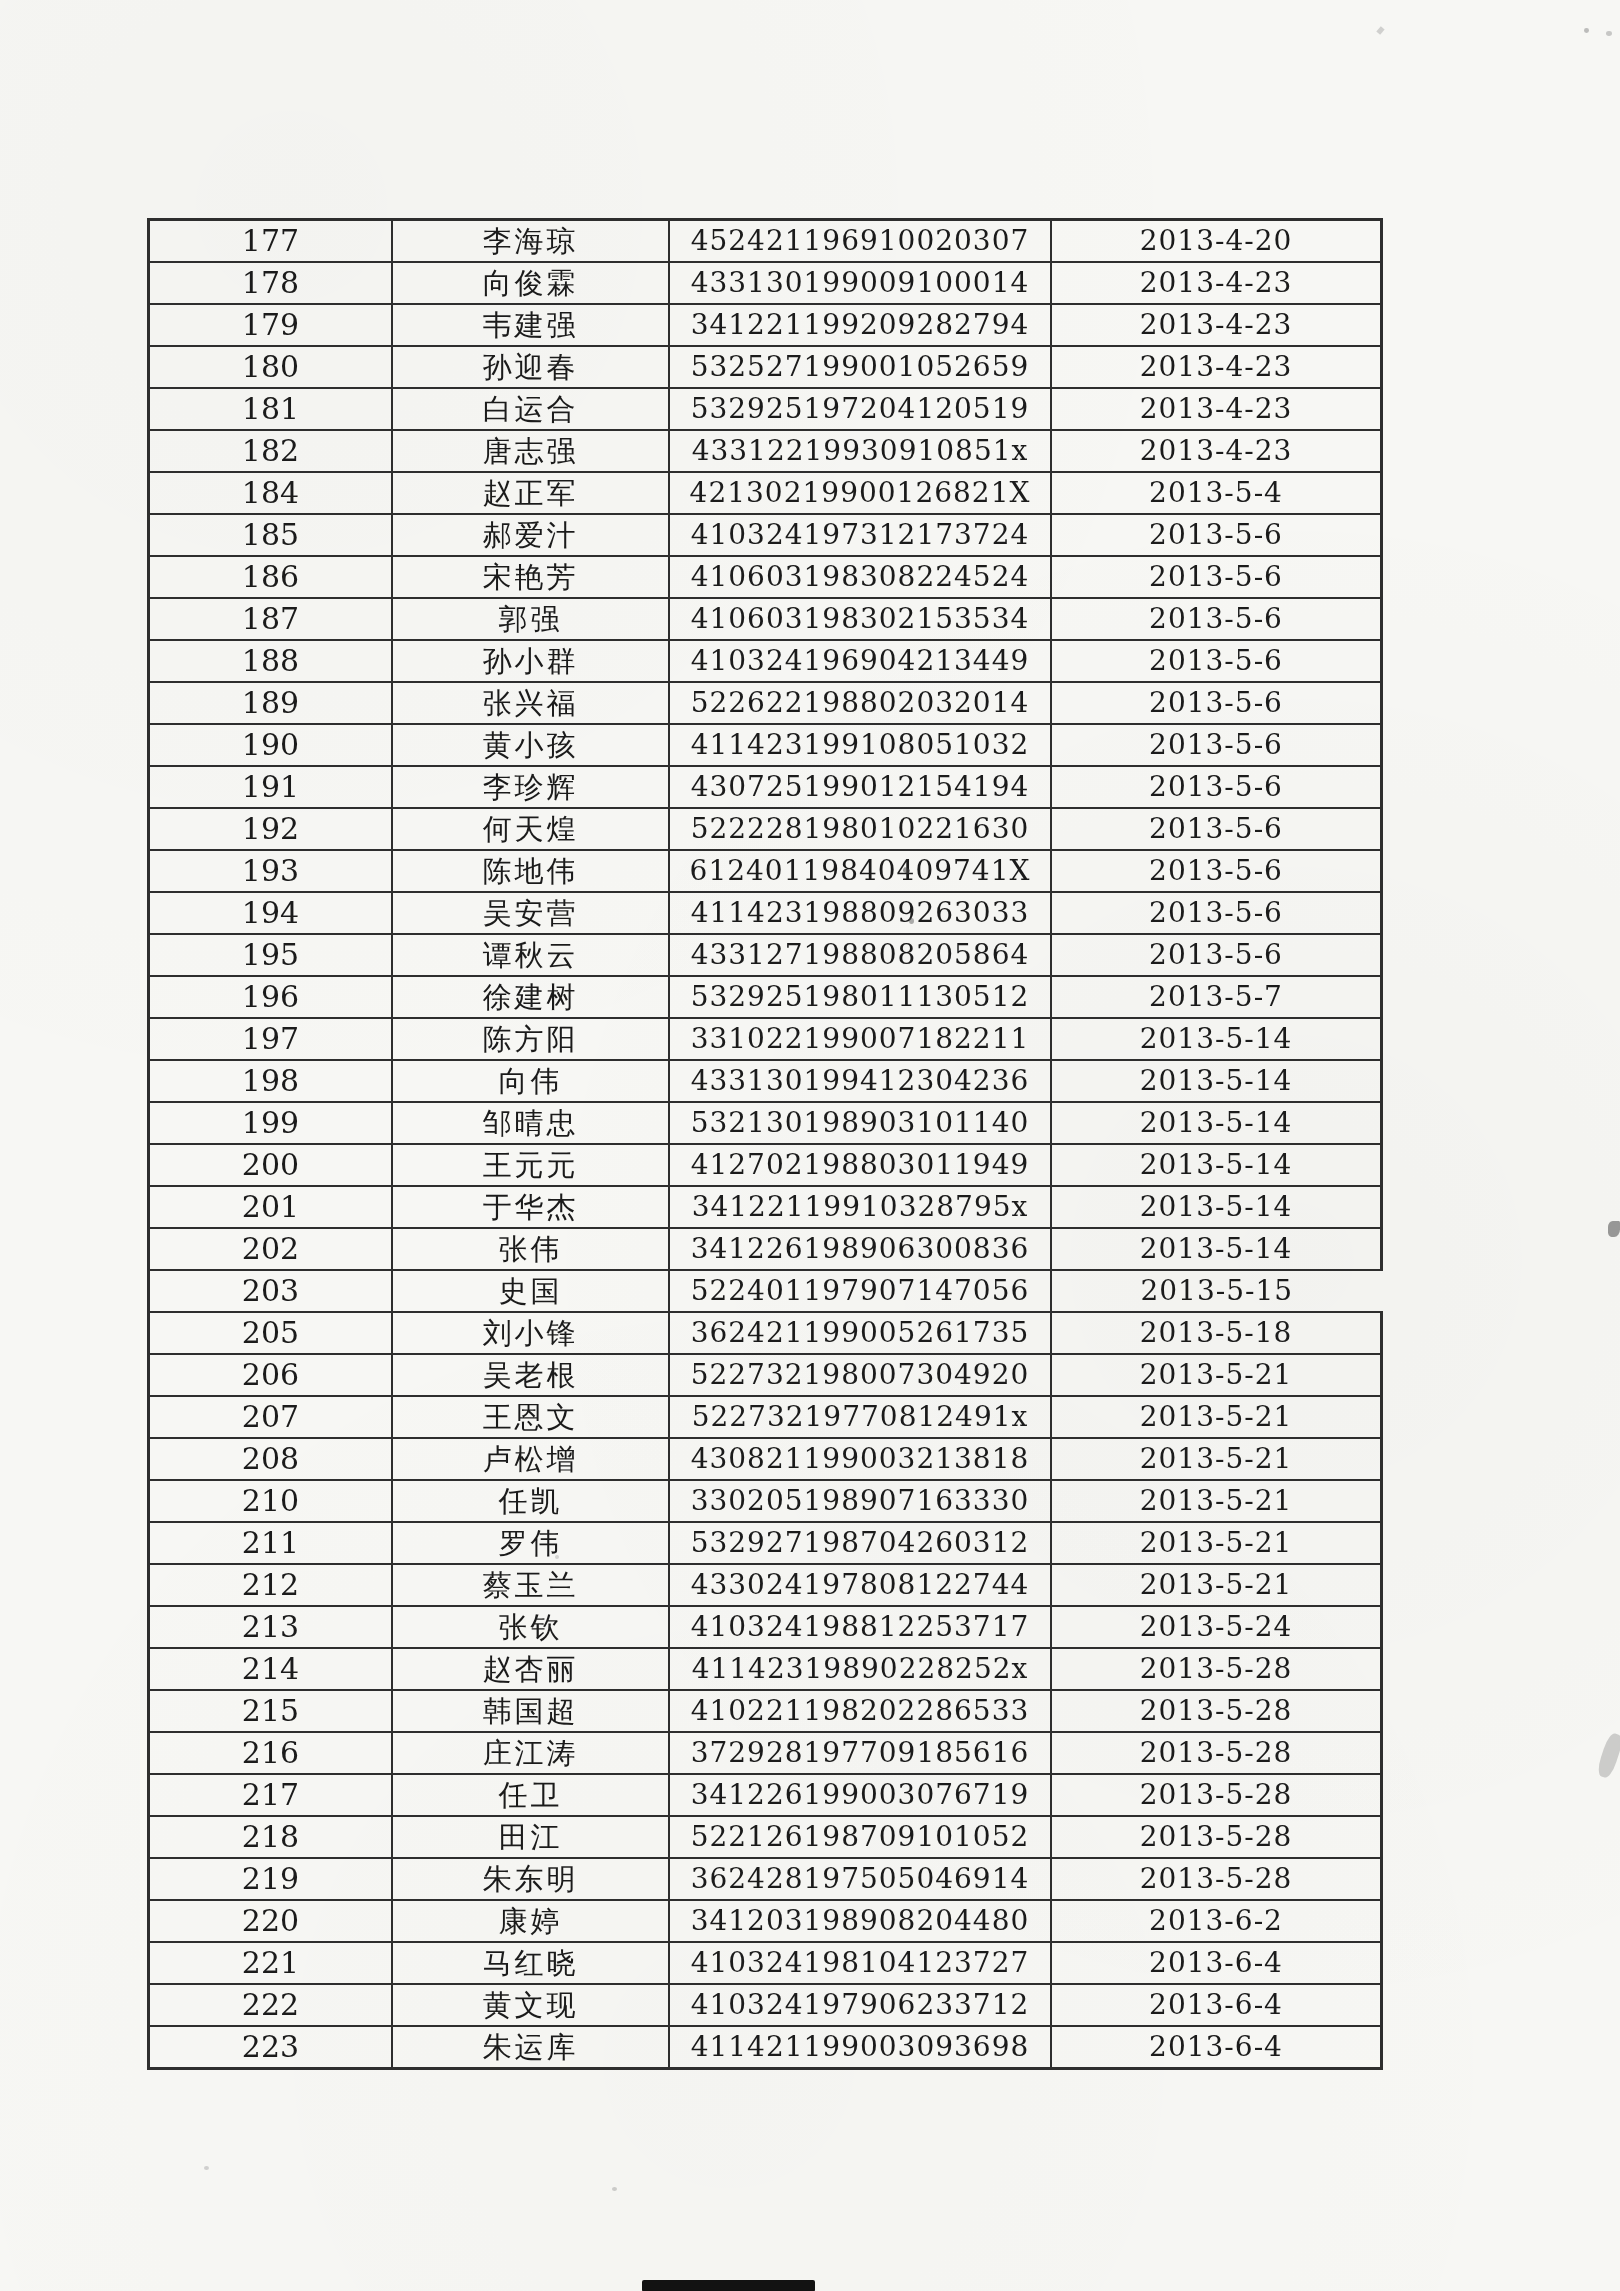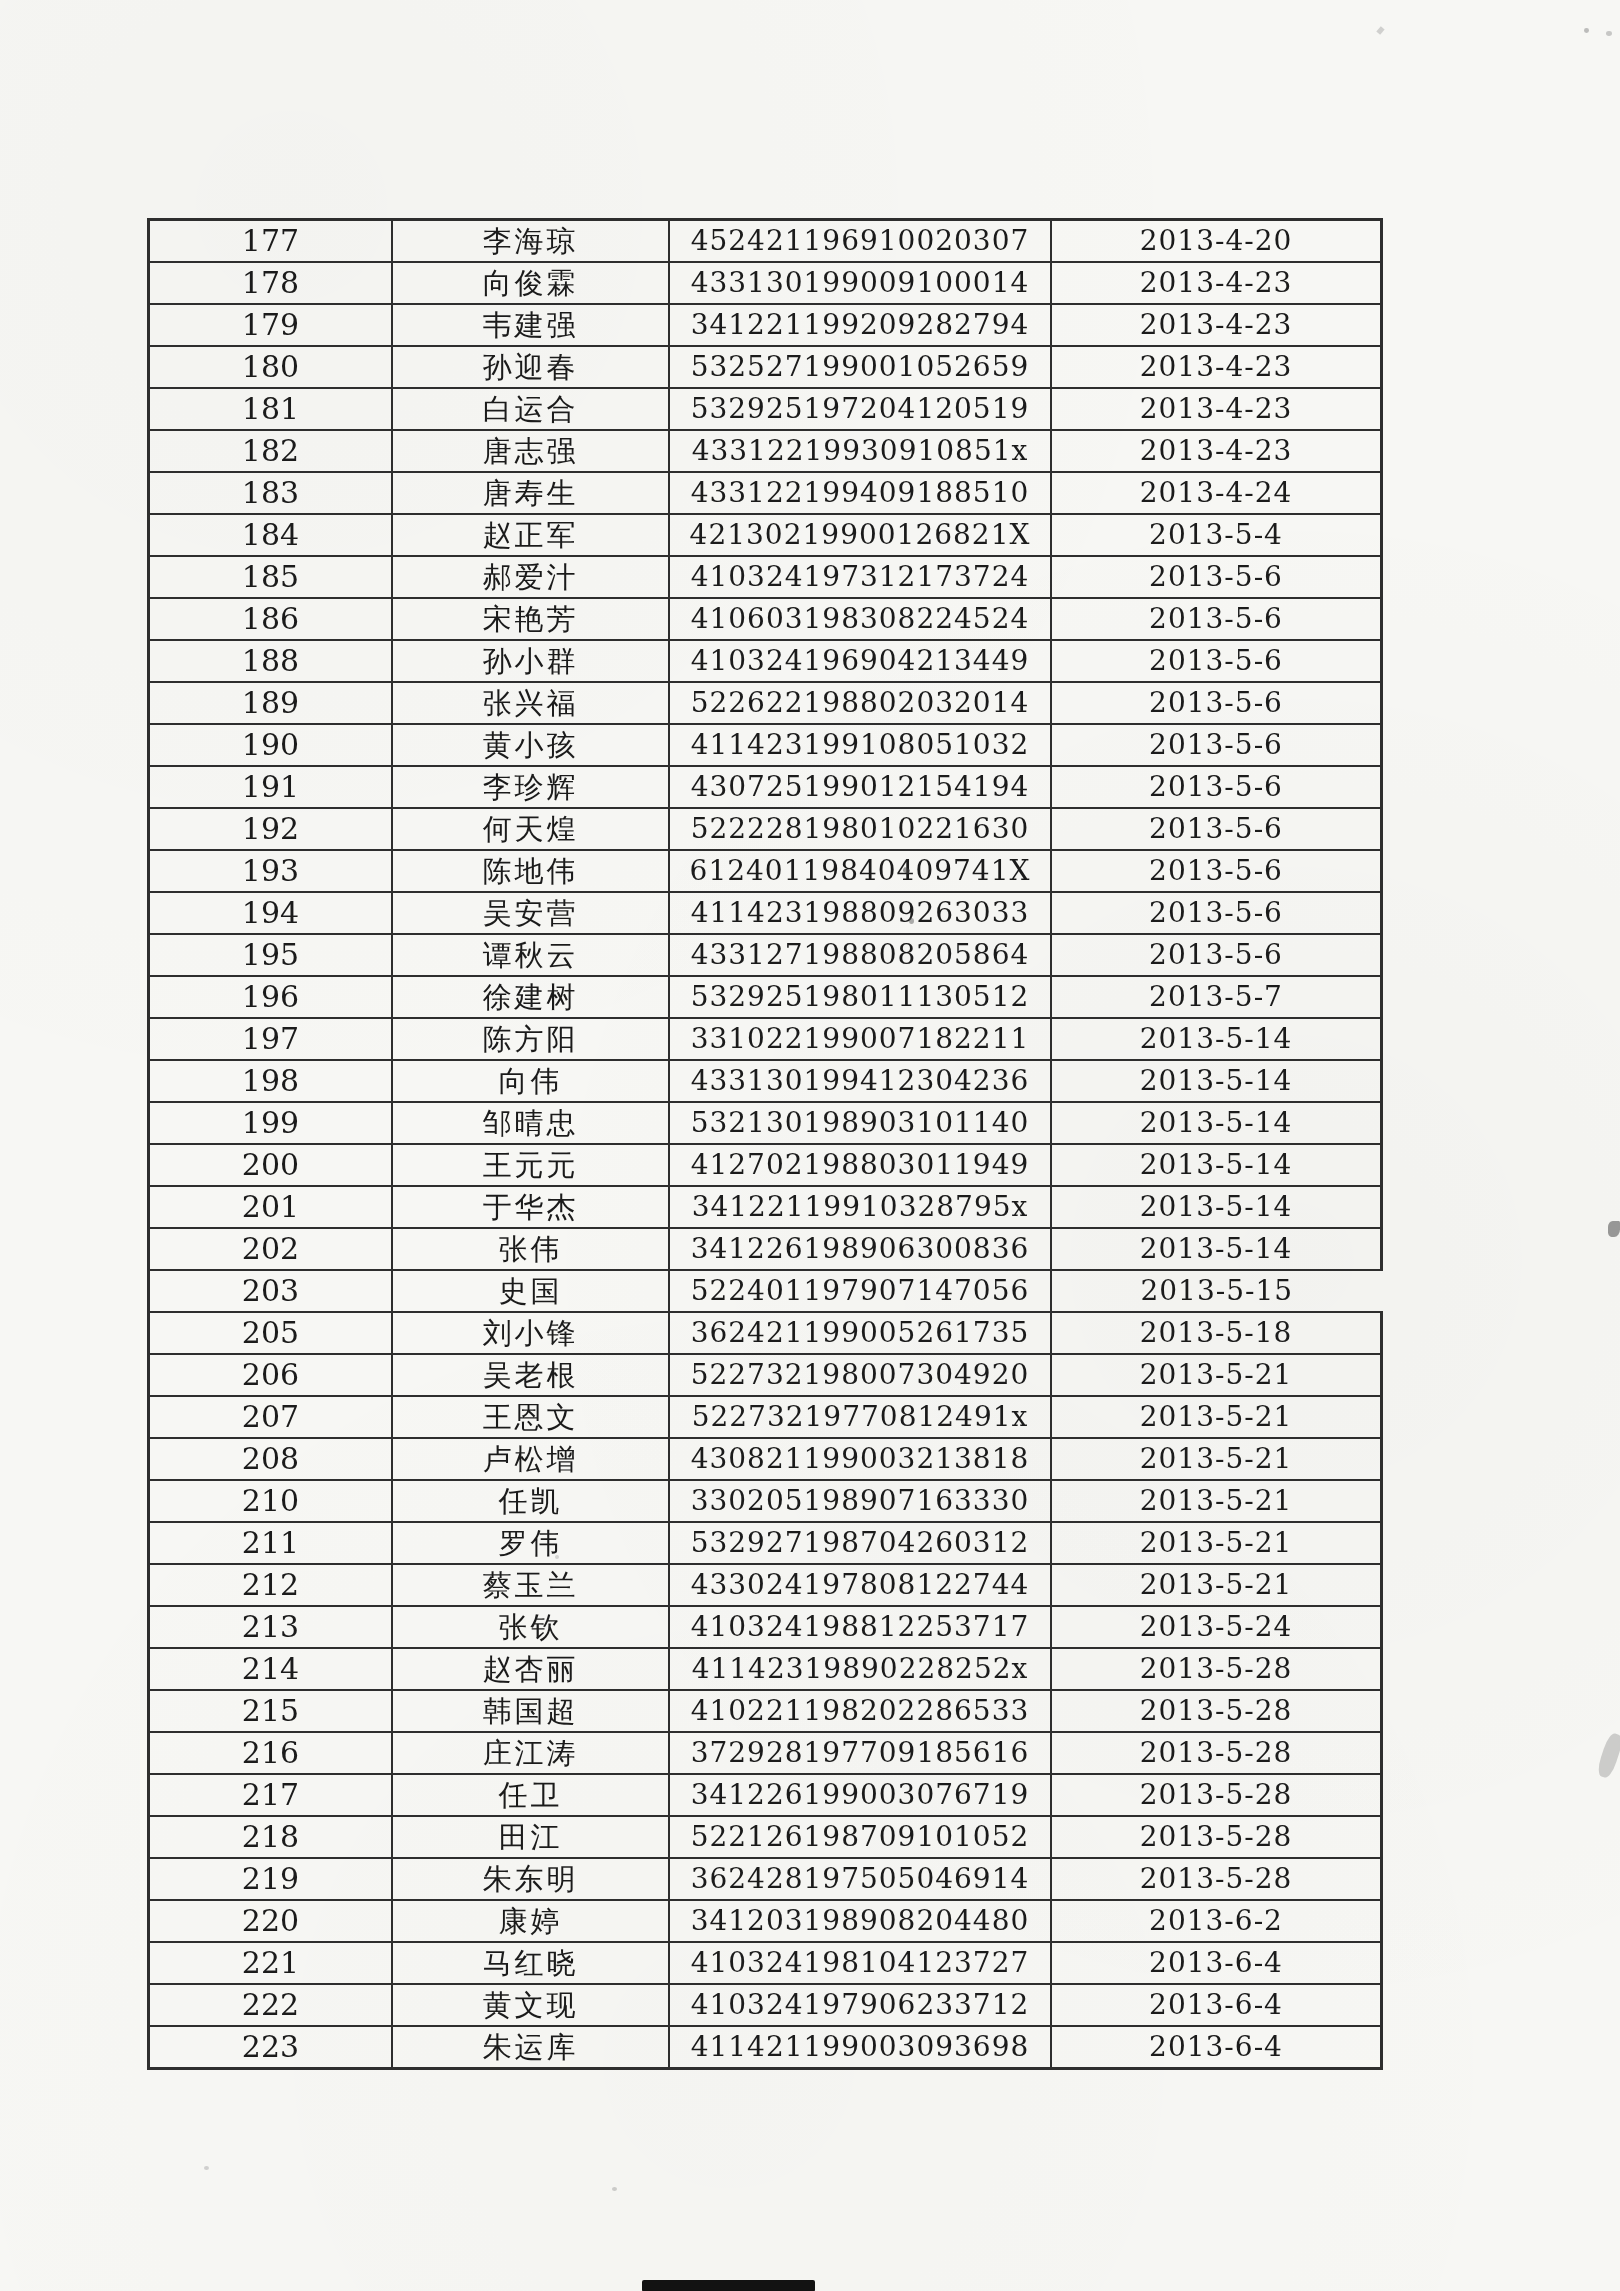--- a/index.html
+++ b/index.html
@@ -89,41 +89,41 @@
         <td class="c-id">532925197204120519</td>
         <td class="c-date">2013-4-23</td>
       </tr>
       <tr>
         <td class="c-no">182</td>
         <td class="c-name">唐志强</td>
         <td class="c-id">43312219930910851x</td>
         <td class="c-date">2013-4-23</td>
       </tr>
       <tr>
-        <td class="c-no">183</td>
-        <td class="c-name">唐寿生</td>
-        <td class="c-id">433122199409188510</td>
-        <td class="c-date">2013-4-24</td>
-      </tr>
-      <tr>
         <td class="c-no">184</td>
         <td class="c-name">赵正军</td>
         <td class="c-id">42130219900126821X</td>
         <td class="c-date">2013-5-4</td>
       </tr>
       <tr>
         <td class="c-no">185</td>
         <td class="c-name">郝爱汁</td>
         <td class="c-id">410324197312173724</td>
         <td class="c-date">2013-5-6</td>
       </tr>
       <tr>
         <td class="c-no">186</td>
         <td class="c-name">宋艳芳</td>
         <td class="c-id">410603198308224524</td>
+        <td class="c-date">2013-5-6</td>
+      </tr>
+      <tr>
+        <td class="c-no">187</td>
+        <td class="c-name">郭强</td>
+        <td class="c-id">410603198302153534</td>
         <td class="c-date">2013-5-6</td>
       </tr>
       <tr>
         <td class="c-no">188</td>
         <td class="c-name">孙小群</td>
         <td class="c-id">410324196904213449</td>
         <td class="c-date">2013-5-6</td>
       </tr>
       <tr>
         <td class="c-no">189</td>

